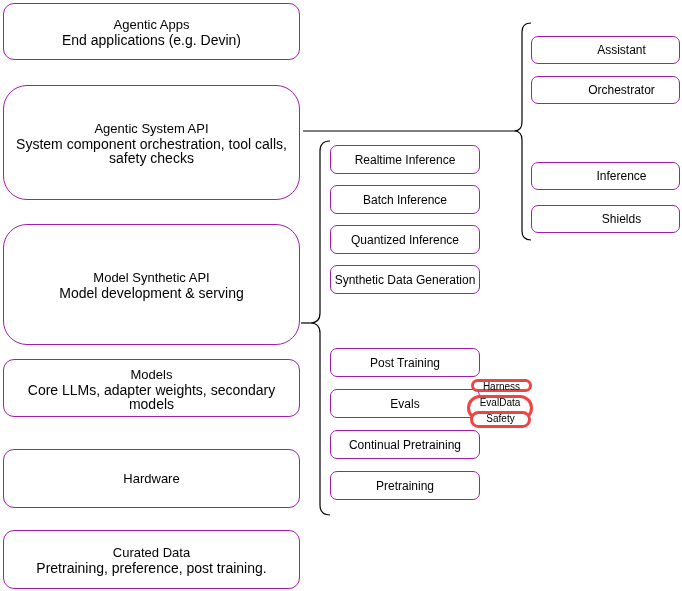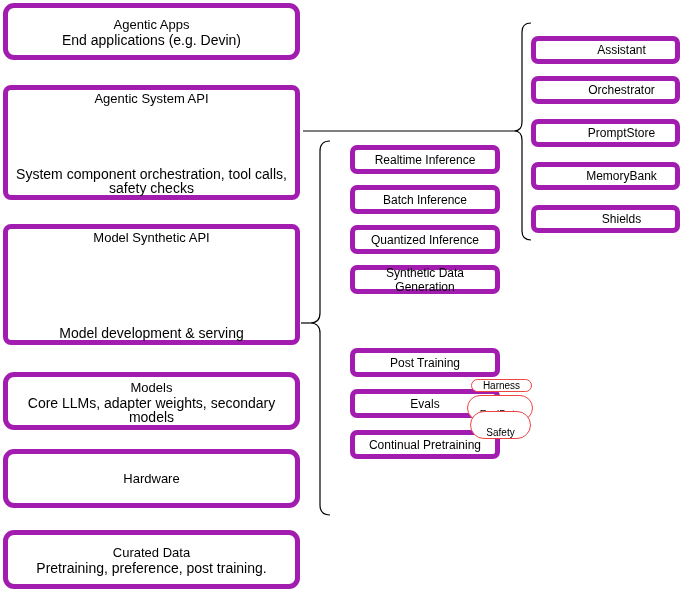--- a/index.html
+++ b/index.html
@@ -14,54 +14,53 @@
   }
   .overlay {
     position: absolute;
     left: 0; top: 0;
     width: 682px; height: 591px;
     pointer-events: none;
   }
   .node {
     position: absolute;
     box-sizing: border-box;
-    border: 5px solid #a21caf;
+    border: 1px solid #a21caf;
     background: #ffffff;
     display: flex;
     flex-direction: column;
     align-items: center;
     justify-content: center;
     text-align: center;
   }
   .lbox { left: 3px; width: 297px; }
   .r10 { border-radius: 11px; }
-  .r20 { border-radius: 8px; justify-content: space-between; }
+  .r20 { border-radius: 24px; }
   .title { font-size: 13px; line-height: 17px; }
   .subtitle { font-size: 14px; line-height: 14px; }
   .mbox {
     left: 330px; width: 150px; height: 29px;
     border-radius: 7px;
     font-size: 12px;
     z-index: 1;
-    margin-left: 20px;
   }
   .rbox {
     left: 531px; width: 149px; height: 28px;
     border-radius: 7px;
     font-size: 12px;
     padding-left: 32px;
   }
   .pill {
     position: absolute;
     box-sizing: border-box;
-    border: 1px solid #ef4444;
+    border: 3px solid #ef4444;
     border-radius: 999px;
     background: #ffffff;
     display: flex;
-    align-items: flex-end;
+    align-items: flex-start;
     justify-content: center;
     font-size: 10px;
     line-height: 10px;
     z-index: 2;
   }
 </style>
 </head>
 <body>
 
 <div class="canvas">
@@ -81,21 +80,21 @@
   <div class="node lbox r20" style="top:85px;height:115px">
     <div class="title">Agentic System API</div>
     <div class="subtitle">System component orchestration, tool calls, safety checks</div>
   </div>
 
   <div class="node lbox r20" style="top:224px;height:121px">
     <div class="title">Model Synthetic API</div>
     <div class="subtitle">Model development &amp; serving</div>
   </div>
 
-  <div class="node lbox r10" style="top:372px;height:58px">
+  <div class="node lbox r10" style="top:359px;height:58px">
     <div class="title">Models</div>
     <div class="subtitle">Core LLMs, adapter weights, secondary models</div>
   </div>
 
   <div class="node lbox r10" style="top:449px;height:59px">
     <div class="title">Hardware</div>
   </div>
 
   <div class="node lbox r10" style="top:530px;height:59px">
     <div class="title">Curated Data</div>
@@ -116,40 +115,40 @@
   </div>
   <div class="node mbox" style="top:348px">
     <span>Post Training</span>
   </div>
   <div class="node mbox" style="top:389px">
     <span>Evals</span>
   </div>
   <div class="node mbox" style="top:430px">
     <span>Continual Pretraining</span>
   </div>
+  <div class="node mbox" style="top:471px">
+    <span>Pretraining</span>
+  </div>
 
   <div class="pill" style="left:471px;top:379px;width:61px;height:13px">
     <span>Harness</span>
   </div>
   <div class="pill" style="left:467px;top:395px;width:66px;height:26px">
     <span>EvalData</span>
   </div>
-  <div class="pill" style="left:470px;top:411px;width:61px;height:28px">
+  <div class="pill" style="left:470px;top:411px;width:61px;height:17px">
     <span>Safety</span>
   </div>
 
   <div class="node rbox" style="top:36px">
     <span>Assistant</span>
   </div>
   <div class="node rbox" style="top:76px">
     <span>Orchestrator</span>
   </div>
-  <div class="node rbox" style="top:119px">
-    <span>PromptStore</span>
-  </div>
   <div class="node rbox" style="top:162px">
-    <span>MemoryBank</span>
+    <span>Inference</span>
   </div>
   <div class="node rbox" style="top:205px">
     <span>Shields</span>
   </div>
 
 </div>
 
 </body></html>

